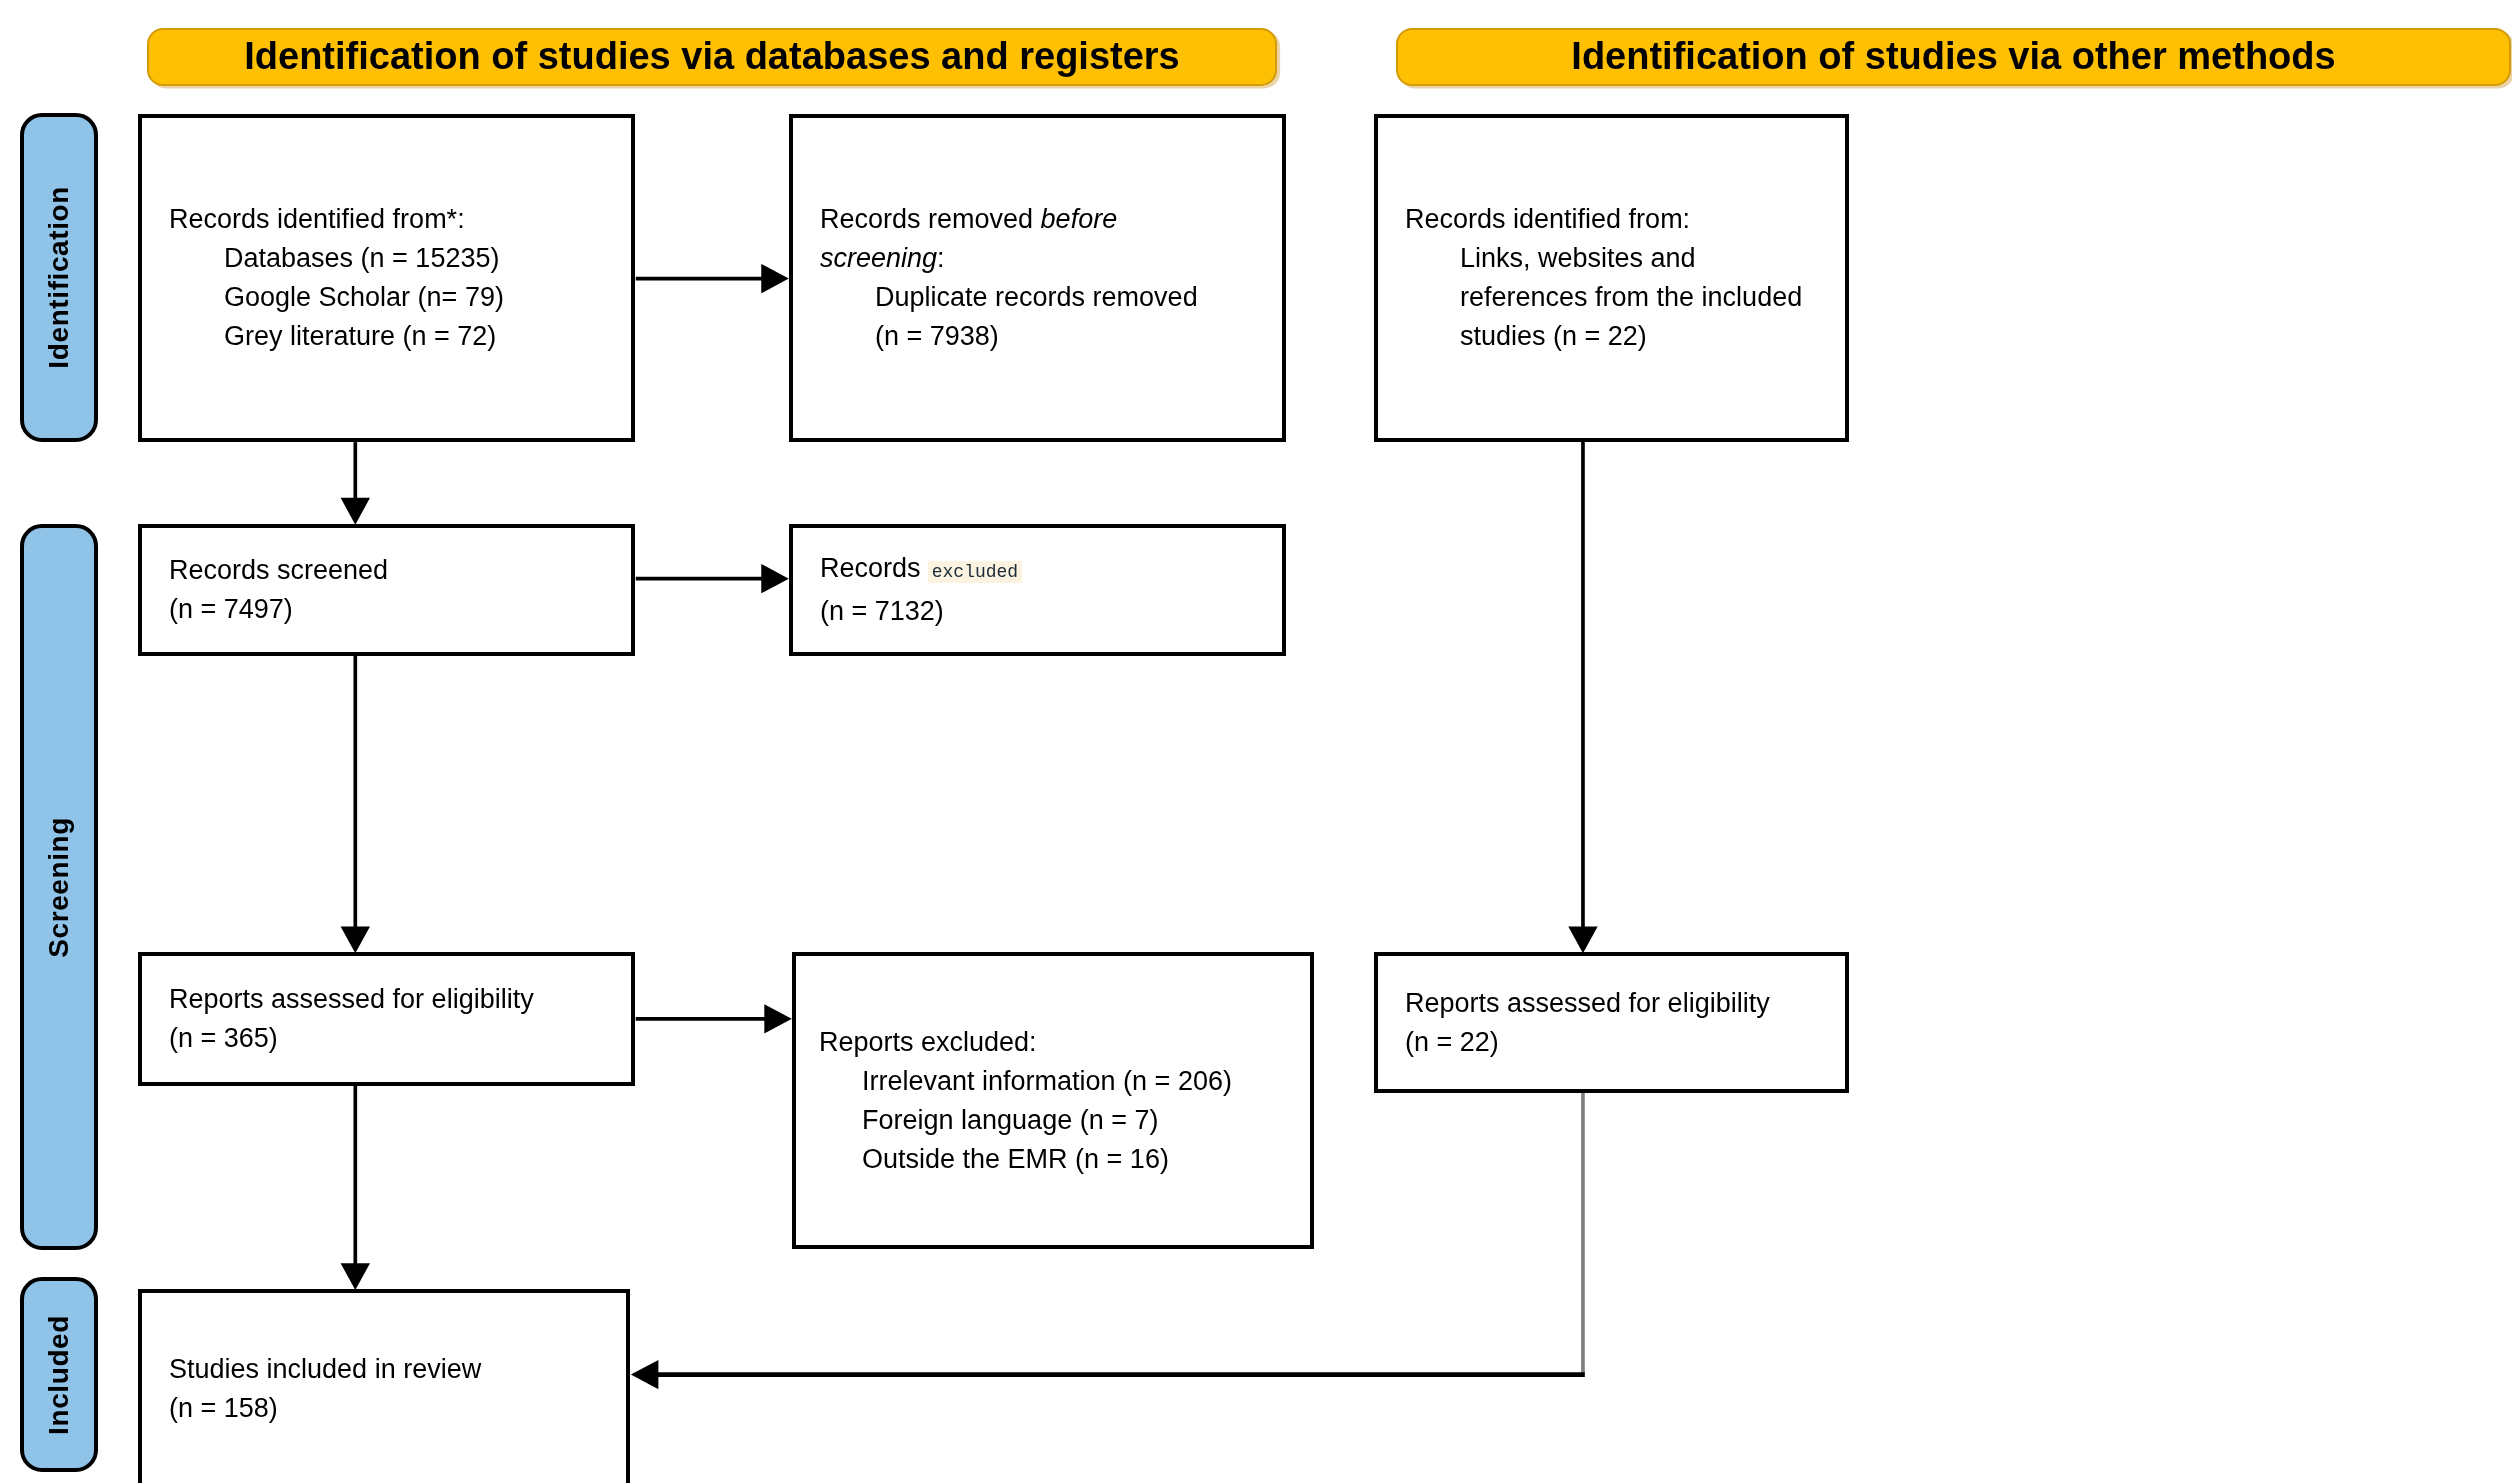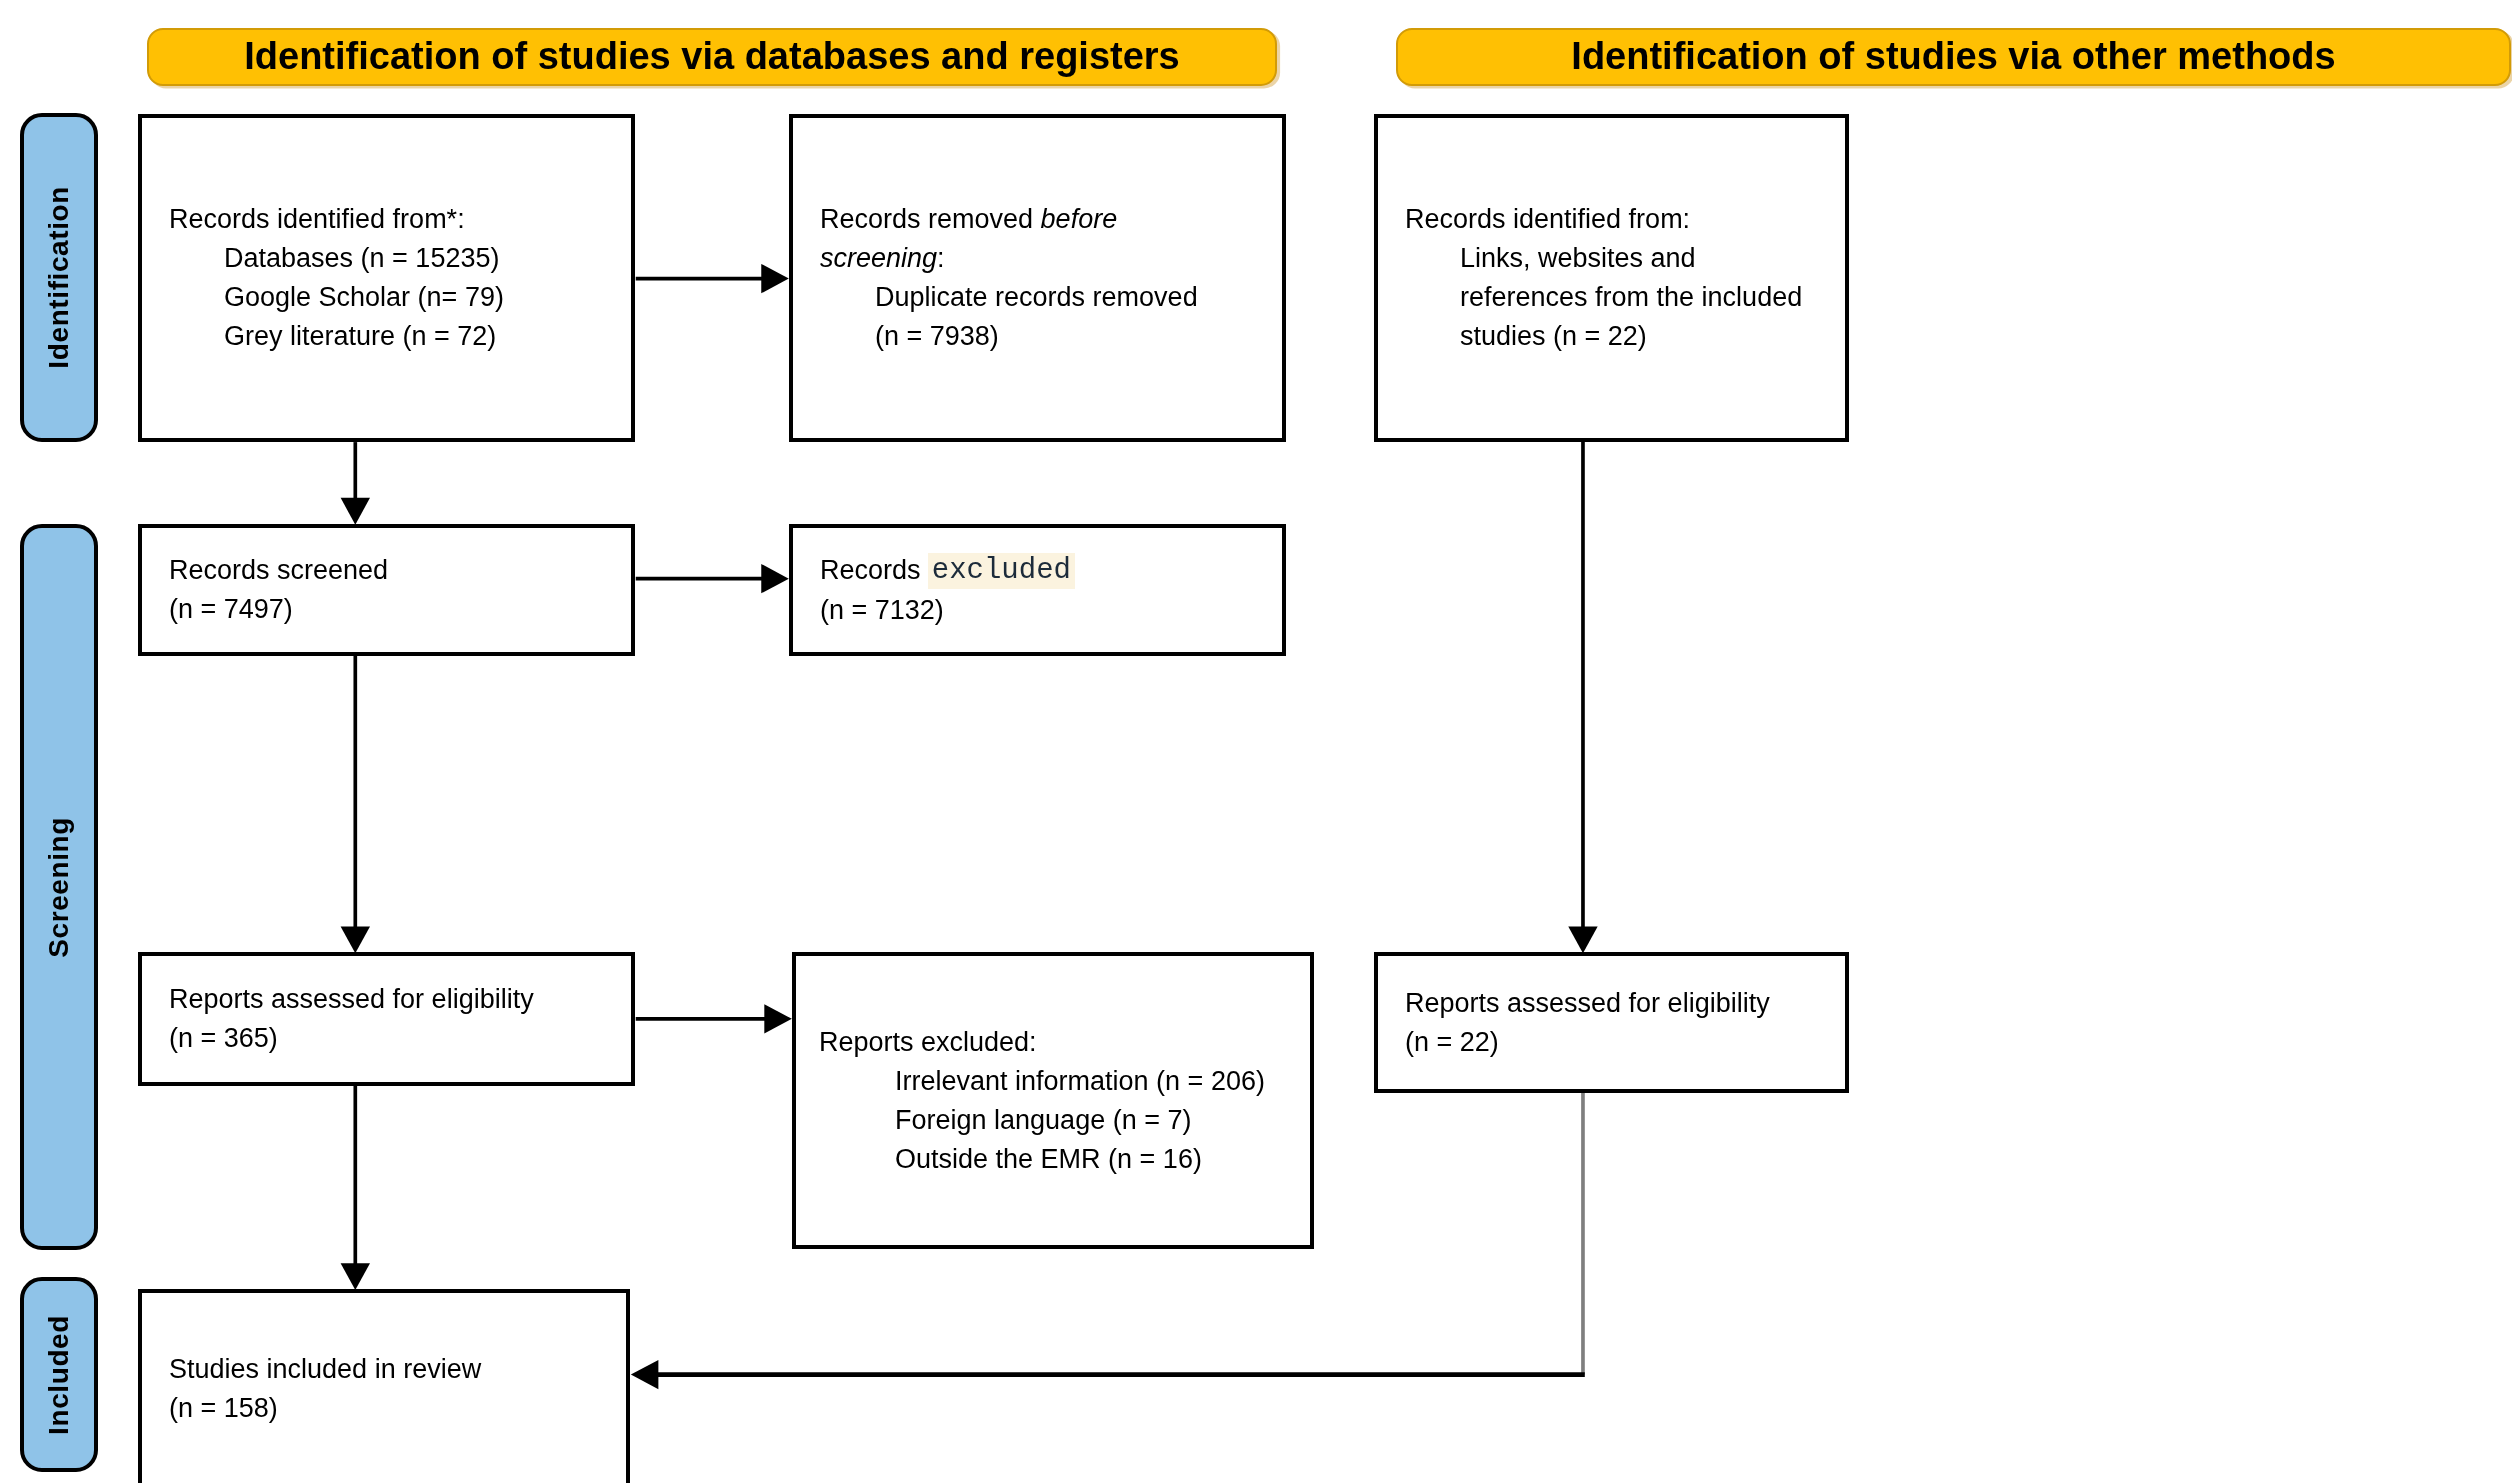--- a/index.html
+++ b/index.html
@@ -75,25 +75,25 @@
   .box-b { left: 789px; top: 114px;  width: 497px; height: 328px; justify-content: center; }
   .box-c { left: 1374px; top: 114px;  width: 475px; height: 328px; }
   .box-d { left: 138px;  top: 524px;  width: 497px; height: 132px; }
   .box-e { left: 789px; top: 524px;  width: 497px; height: 132px; }
   .box-f { left: 138px;  top: 952px; width: 497px; height: 134px; }
   .box-g { left: 792px; top: 952px; width: 522px; height: 297px; padding-left: 23px; }
   .box-h { left: 1374px; top: 952px; width: 475px; height: 141px; }
   .box-i { left: 138px;  top: 1289px; width: 492px; height: 200px; }
 
   .indent { margin-left: 55px; }
-  .box-g .indent { margin-left: 76px; }
+  .box-g .indent { margin-left: 43px; }
   .ital { font-style: italic; }
   .mono {
     font-family: "Liberation Mono", "DejaVu Sans Mono", monospace;
-    font-size: 29px;
+    font-size: 18px;
     color: #1C2B3A;
     background: #FBF3DF;
     padding: 1.2px 3.7px;
   }
 
   
   .overlay {
     position: absolute;
     left: 0; top: 0;
     width: 2512px;

